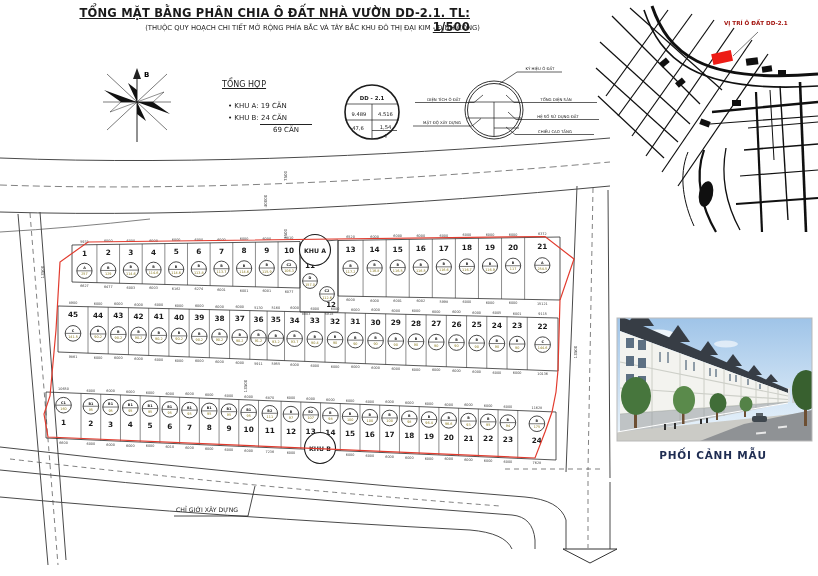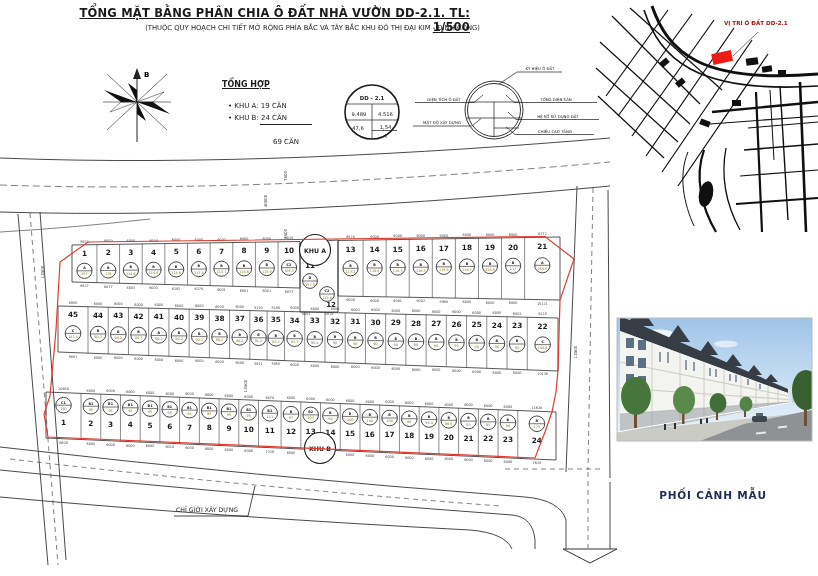--- a/index.html
+++ b/index.html
@@ -2,28 +2,28 @@
 <html><head>
 <meta charset="utf-8">
 <style>
   html,body{margin:0;padding:0;background:#fff;}
   .stage{position:relative;width:818px;height:576px;background:#fff;overflow:hidden;
          font-family:"DejaVu Sans","Liberation Sans",sans-serif;color:#1b1b1b;}
   .ov{position:absolute;}
   .title{left:50px;top:6px;width:420px;text-align:right;font-size:11.5px;font-weight:bold;
          text-decoration:underline;letter-spacing:.2px;}
   .subtitle{left:40px;top:24px;width:440px;text-align:right;font-size:6.8px;color:#222;}
-  .sum-head{left:222px;top:80px;font-size:8px;font-weight:bold;text-decoration:underline;}
+  .sum-head{left:222px;top:80px;font-size:8px;font-weight:normal;text-decoration:underline;}
   .sum-items{left:228px;top:100px;font-size:7px;line-height:12px;}
   .sum-items .it::before{content:"• ";}
   .sum-total{left:260px;top:124px;width:52px;text-align:center;font-size:7px;
-             border-top:1px solid #222;padding-top:13px;}
+             border-top:1px solid #222;padding-top:1px;}
   .map-label{left:724px;top:20px;width:96px;font-size:5.6px;font-weight:600;color:#a31510;}
   .caption{left:613px;top:449px;width:200px;text-align:center;font-size:10.5px;font-weight:bold;
-           color:#1f2d52;letter-spacing:.8px;margin-top:40px;}
+           color:#1f2d52;letter-spacing:.8px;}
   .build-line{left:176px;top:506px;font-size:6.2px;color:#1c1c1c;}
   svg text{font-family:"DejaVu Sans","Liberation Sans",sans-serif;}
 </style>
 </head>
 <body>
 
 <div class="stage">
 
 <svg id="scene" class="ov" style="left:0;top:0" width="818" height="576" viewBox="0 0 818 576">
   <defs>

